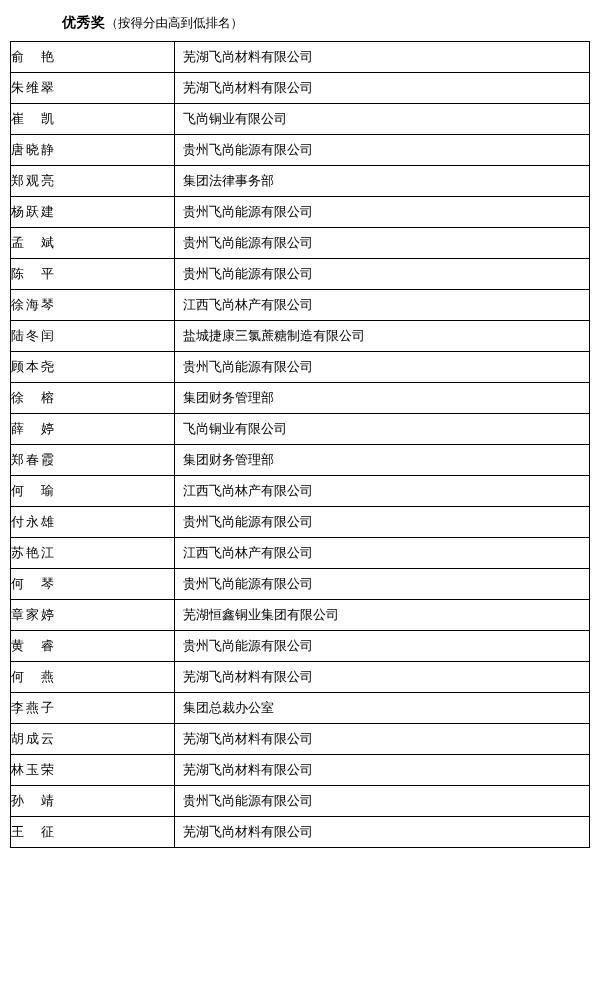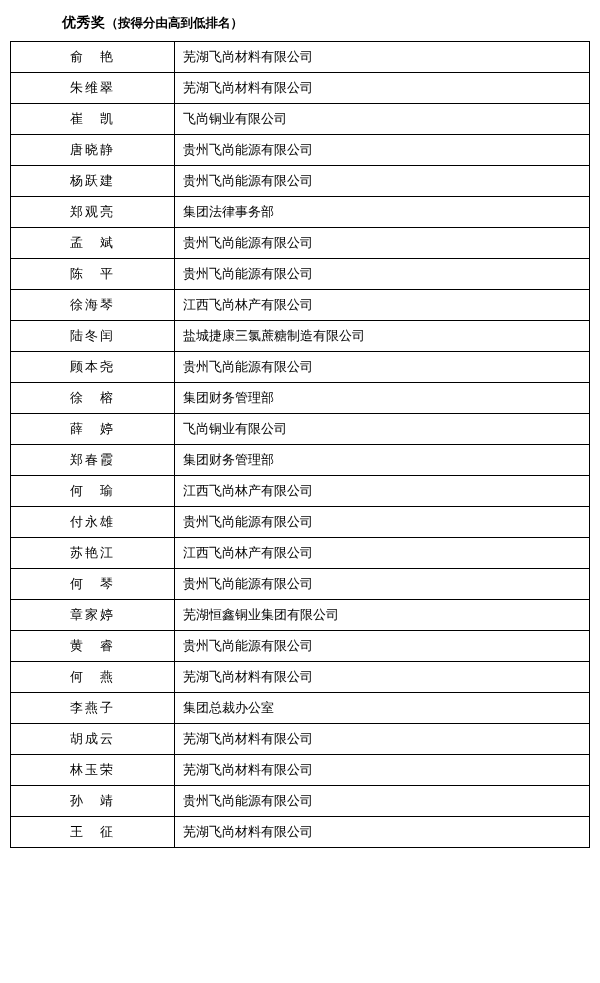--- a/index.html
+++ b/index.html
@@ -26,38 +26,38 @@
     padding-left: 62px;
     font-size: 14px;
     line-height: 20px;
     white-space: nowrap;
   }
   .heading .title {
     font-weight: bold;
     letter-spacing: 0.5px;
   }
   .heading .note {
-    font-weight: bold;
+    font-weight: normal;
     font-size: 12.5px;
   }
   table.award-table {
     border-collapse: collapse;
     width: 568px;
     margin: 0 auto;
     table-layout: fixed;
   }
   table.award-table td {
     border: 1px solid #000000;
     height: 28px;
     font-size: 13px;
     vertical-align: middle;
   }
   td.name-cell {
     width: 163px;
-    text-align: center;
+    text-align: left;
     letter-spacing: 2px;
     padding: 0;
   }
   td.org-cell {
     width: 405px;
     text-align: left;
     padding-left: 8px;
   }
 </style>
 </head>
@@ -81,26 +81,26 @@
       </tr>
       <tr>
         <td class="name-cell">崔　凯</td>
         <td class="org-cell">飞尚铜业有限公司</td>
       </tr>
       <tr>
         <td class="name-cell">唐晓静</td>
         <td class="org-cell">贵州飞尚能源有限公司</td>
       </tr>
       <tr>
+        <td class="name-cell">郑观亮</td>
+        <td class="org-cell">集团法律事务部</td>
+      </tr>
+      <tr>
         <td class="name-cell">杨跃建</td>
         <td class="org-cell">贵州飞尚能源有限公司</td>
-      </tr>
-      <tr>
-        <td class="name-cell">郑观亮</td>
-        <td class="org-cell">集团法律事务部</td>
       </tr>
       <tr>
         <td class="name-cell">孟　斌</td>
         <td class="org-cell">贵州飞尚能源有限公司</td>
       </tr>
       <tr>
         <td class="name-cell">陈　平</td>
         <td class="org-cell">贵州飞尚能源有限公司</td>
       </tr>
       <tr>

